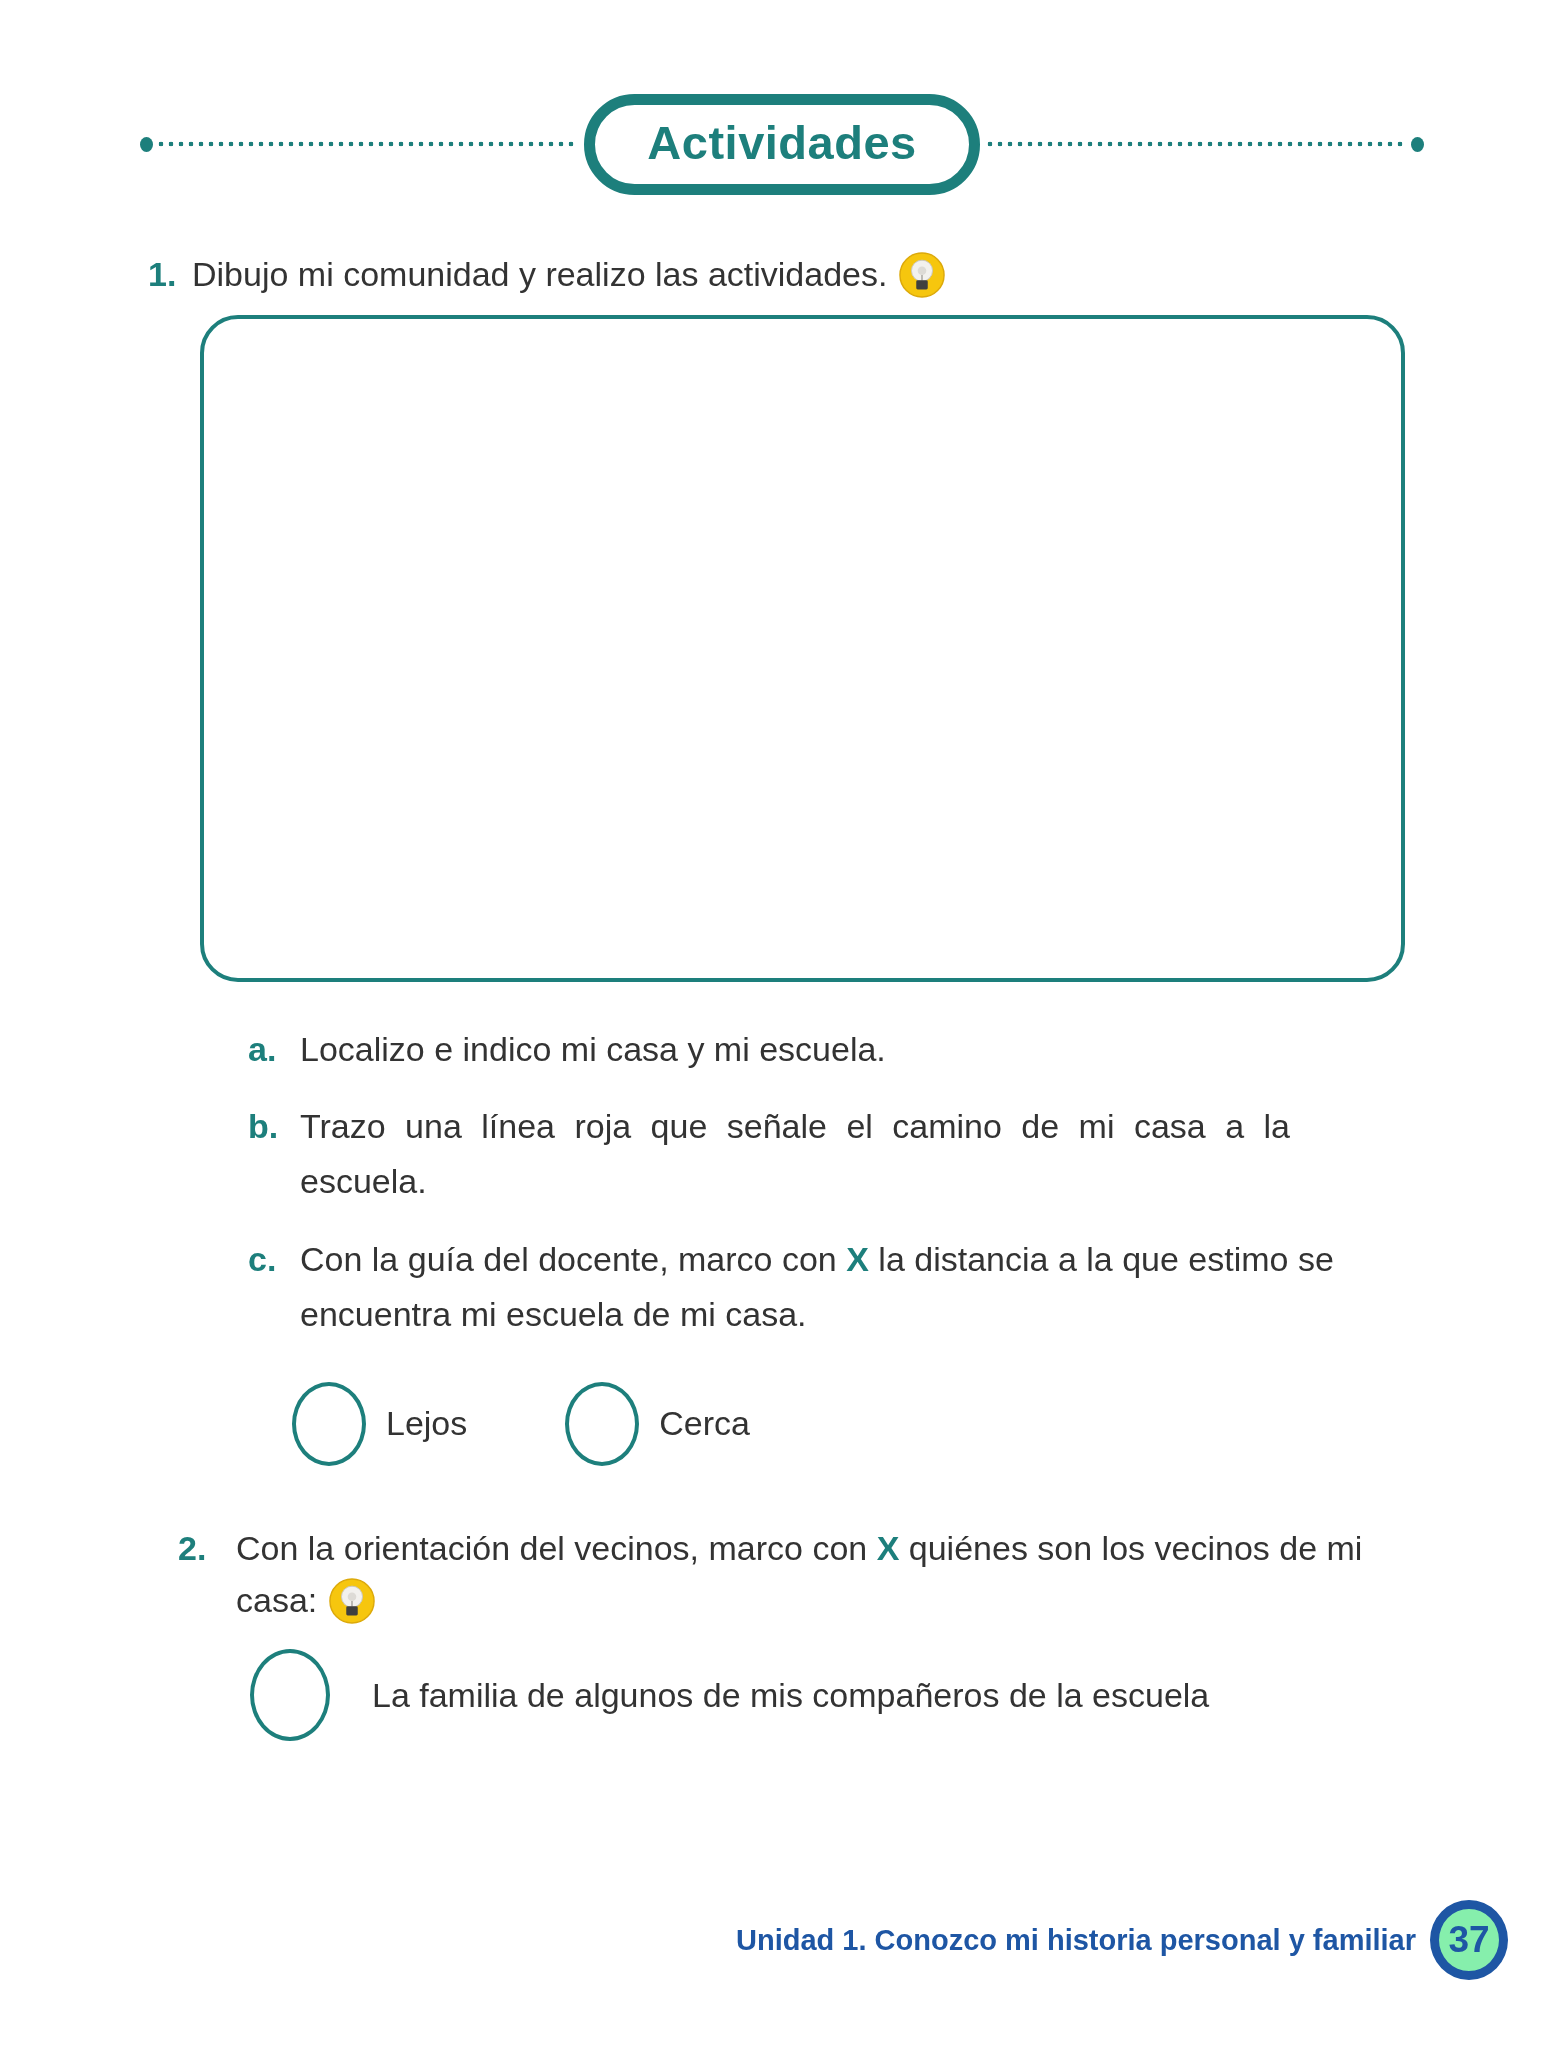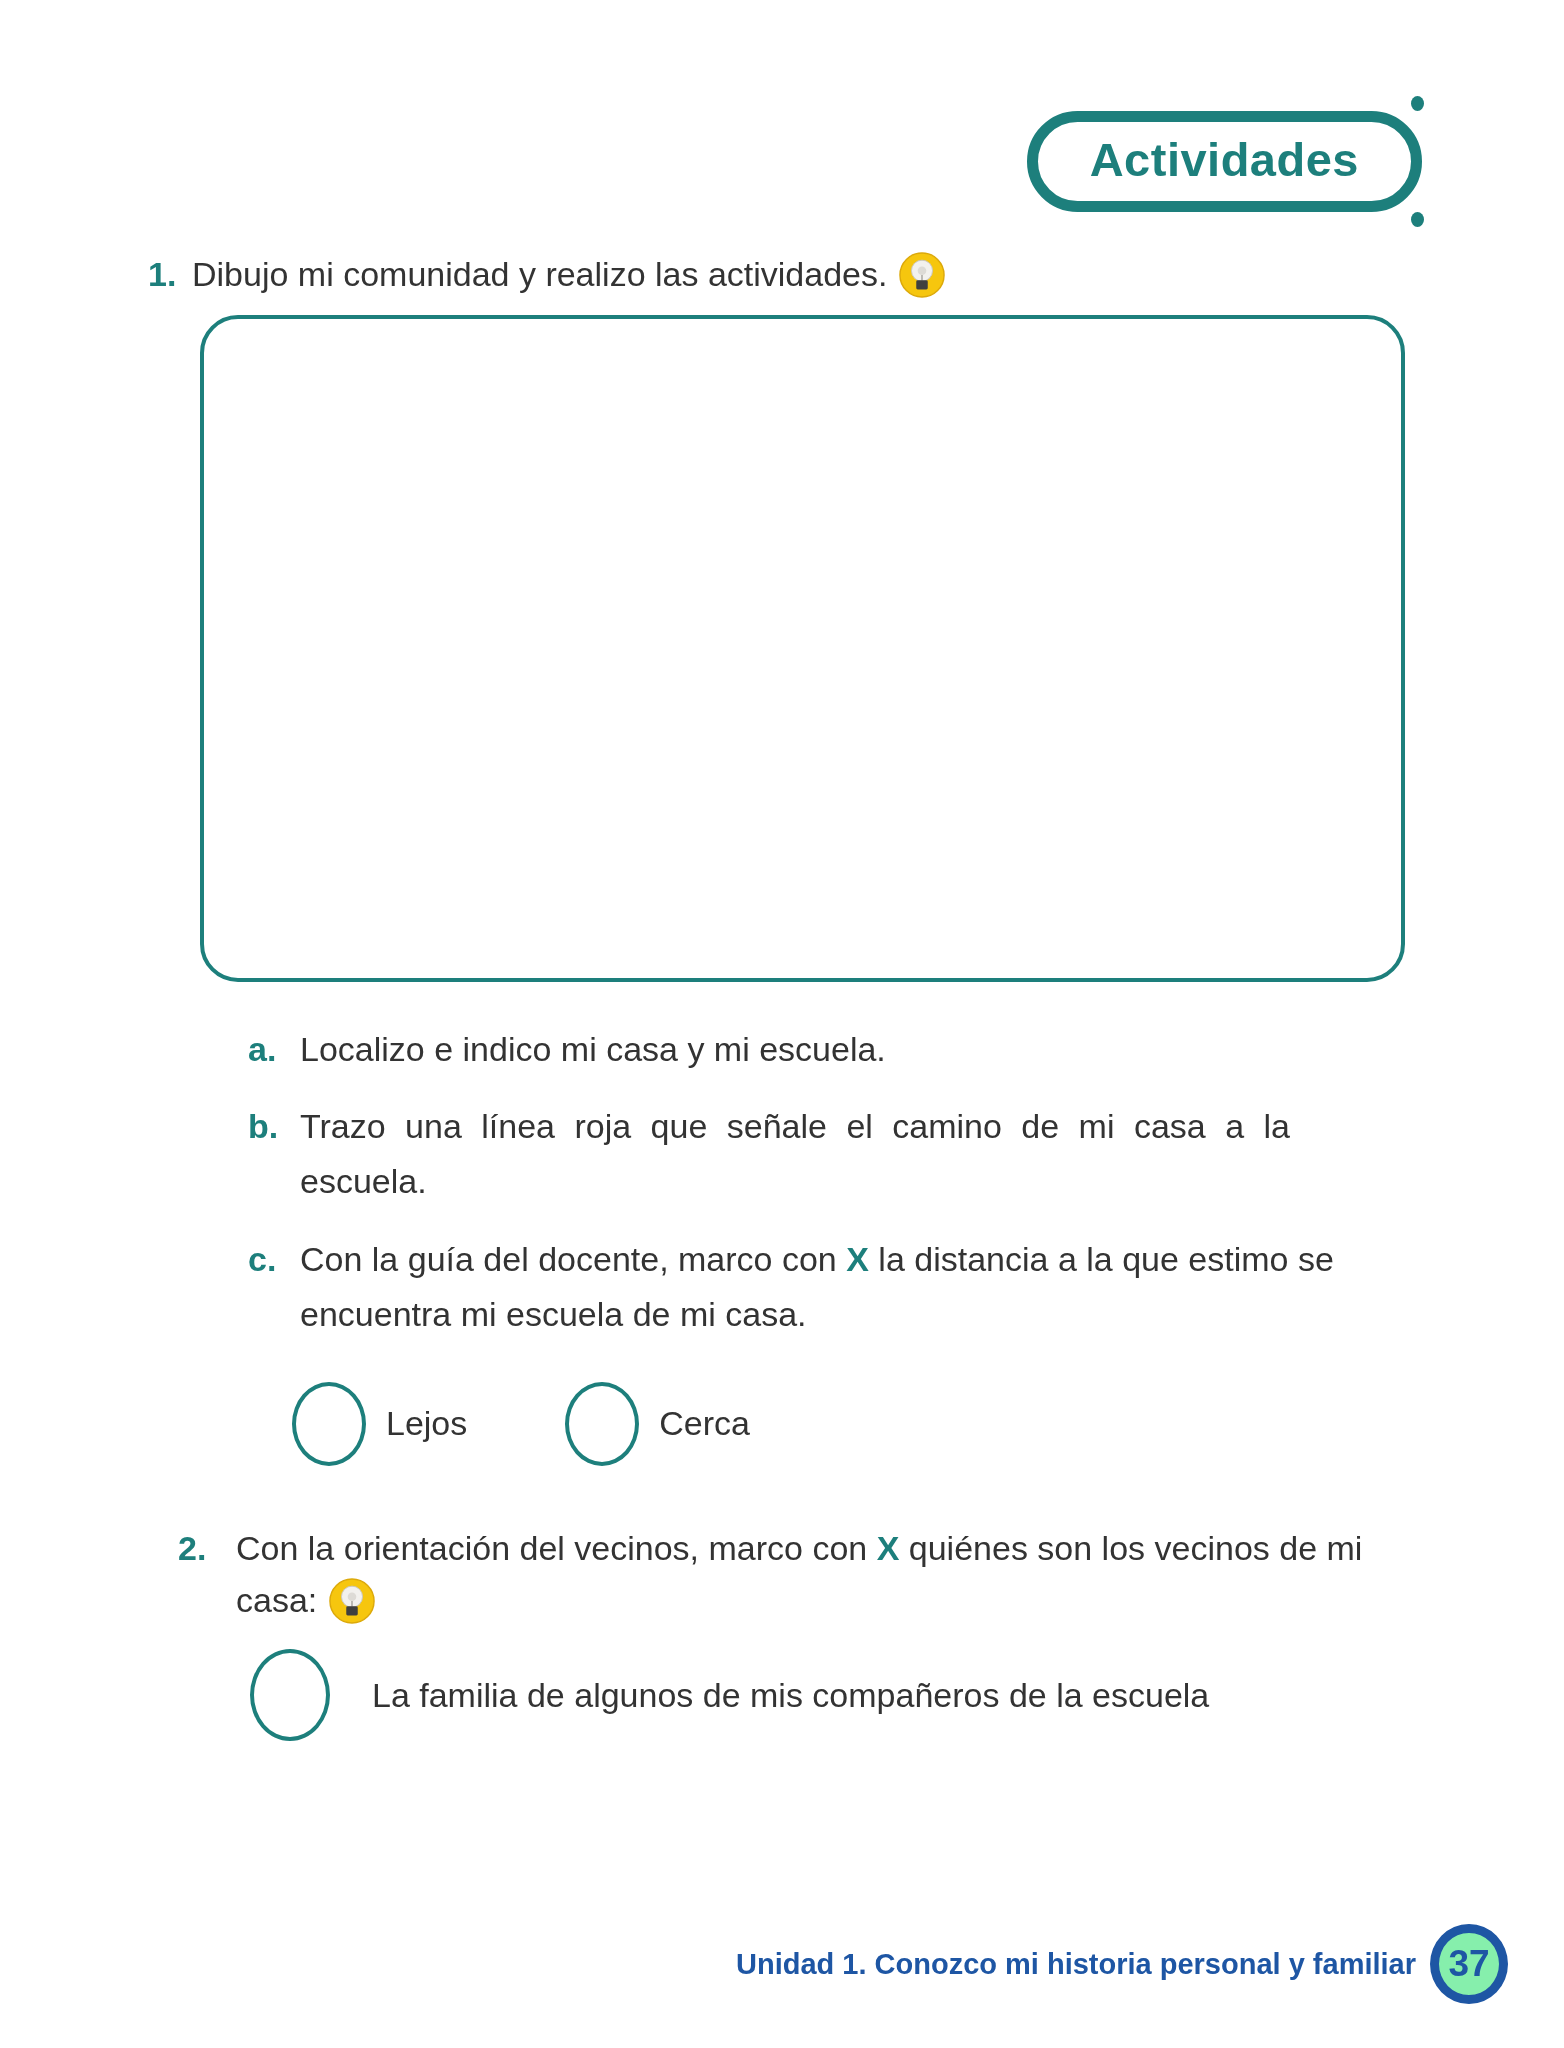--- a/index.html
+++ b/index.html
@@ -12,24 +12,23 @@
     position: relative;
     width: 1564px;
     height: 2048px;
     background: #ffffff;
     overflow: hidden;
   }
 
   
   .separator {
     display: flex;
-    align-items: flex-end;
+    align-items: center;
     margin: 96px 140px 0 140px;
     height: 96px;
-    flex-direction: column;
   }
   .end-dot {
     width: 13px; height: 15px;
     border-radius: 50%;
     background: #1d7f7c;
     flex: 0 0 auto;
   }
   .dotline {
     flex: 1 1 auto;
     height: 6px;
@@ -153,21 +152,21 @@
   .option-label {
     font-size: 34px;
     color: #333333;
     margin-left: 42px;
   }
 
   
   .footer {
     position: absolute;
     right: 56px;
-    bottom: 44px;
+    bottom: 68px;
     display: flex;
     align-items: center;
   }
   .footer-text {
     font-size: 29px;
     font-weight: bold;
     color: #1e56a4;
     margin-right: 14px;
   }
   .page-number-circle {

